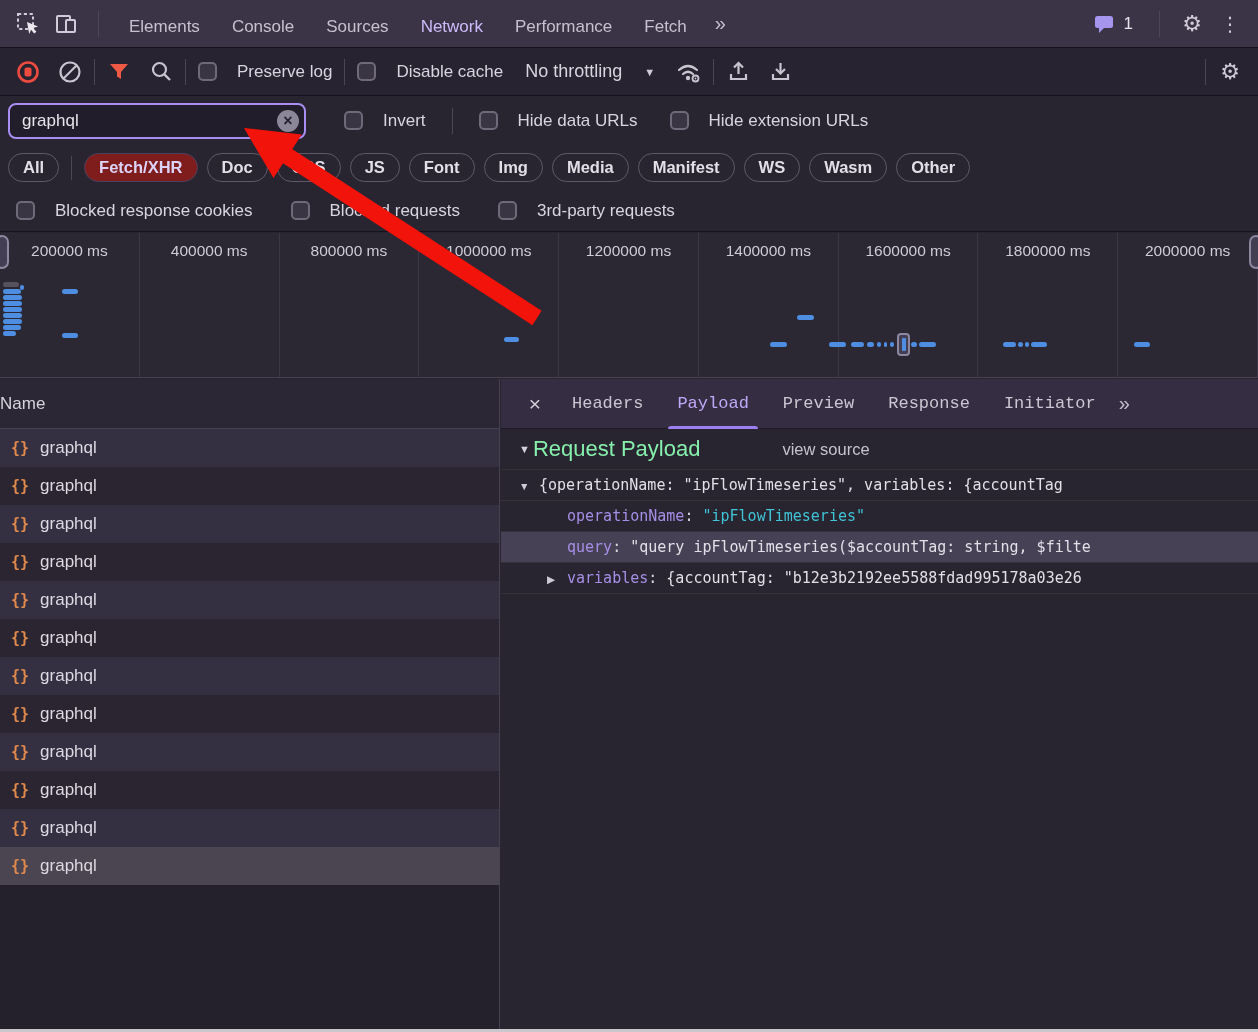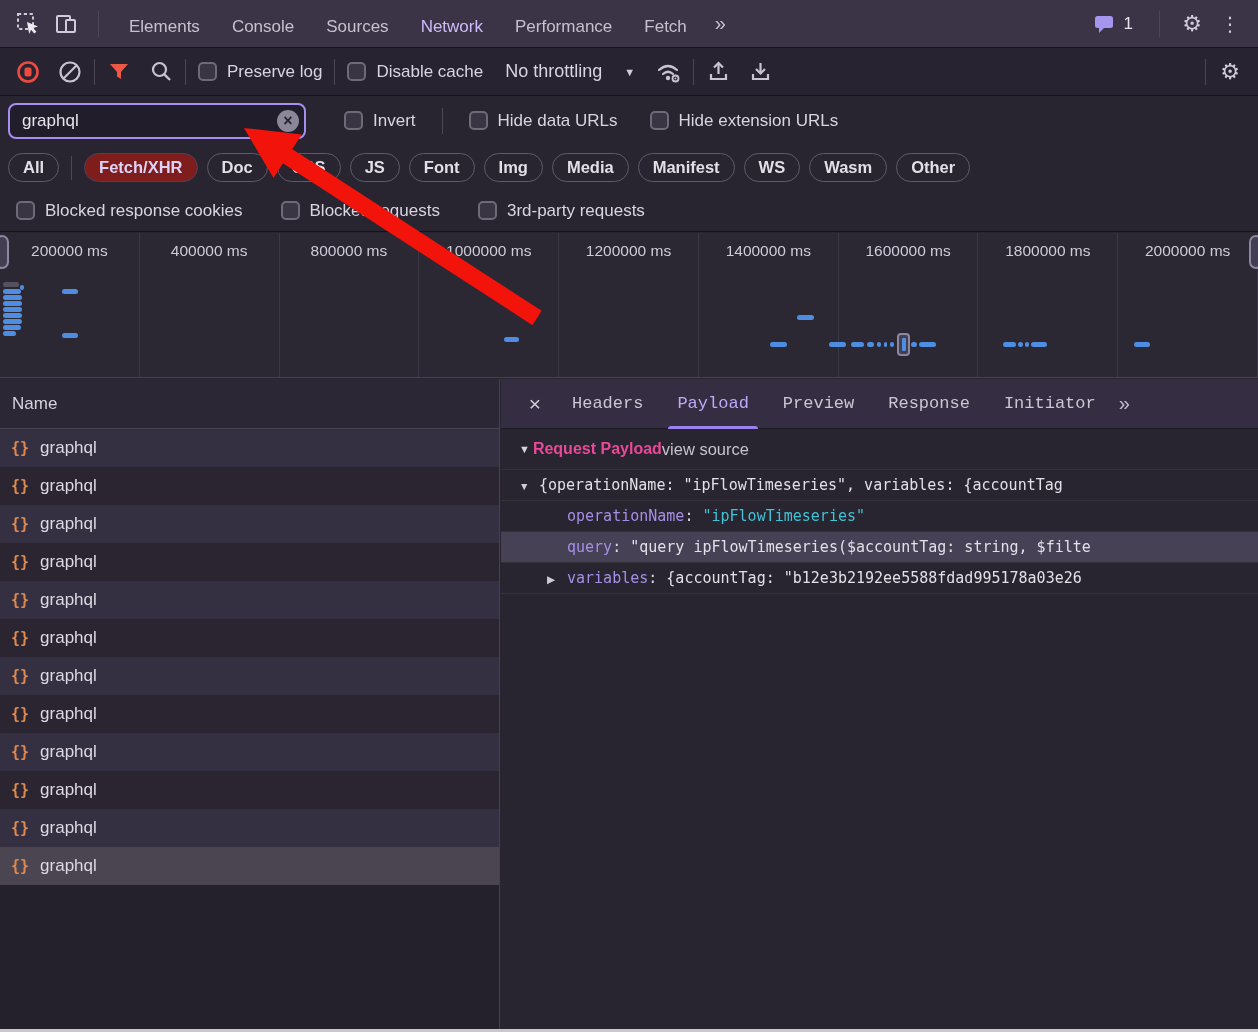--- a/index.html
+++ b/index.html
@@ -30,21 +30,21 @@
   .issues .count { font-size:17px; color:#e6e3ec; }
   .glyph-btn { font-size:22px; color:#cfcbd8; }
   .dots { font-size:20px; color:#cfcbd8; letter-spacing:0; }
 
   
   .nettoolbar {
     position:absolute; left:0; top:48px; width:1258px; height:48px;
     background:#272330; border-bottom:1px solid #16121d;
     display:flex; align-items:center; padding:0 10px; gap:6px;
   }
-  .check { display:flex; align-items:center; gap:10px; padding:0 6px; white-space:nowrap; }
+  .check { display:flex; align-items:center; gap:20px; padding:0 6px; white-space:nowrap; }
   .cb { width:19px; height:19px; border:2px solid #6f6979; border-radius:5px; background:#3a3542; flex:0 0 auto; }
   .chk-label { font-size:17px; color:#d9d5e0; }
   .throttle { display:flex; align-items:center; gap:22px; padding:0 10px; }
   .throttle .lbl { font-size:18px; color:#d9d5e0; }
   .throttle .caret { font-size:11px; color:#cfcbd8; }
 
   
   .filterrow {
     position:absolute; left:0; top:96px; width:1258px; height:49px;
     background:#282430; display:flex; align-items:center; padding:0 8px; gap:6px;
@@ -98,21 +98,21 @@
   .ov-marker i { display:block; width:4px; height:13px; background:#4d8ee2; border-radius:1px; }
   .handle { position:absolute; width:14px; height:34px; top:2px; border:2px solid #8d87a0;
             background:#443e52; border-radius:8px; }
 
   
   .reqpanel {
     position:absolute; left:0; top:379px; width:500px; height:650px;
     background:#25212c; border-right:1px solid #46414e; overflow:hidden;
   }
   .name-header { height:50px; background:#2b2734; border-bottom:1px solid #474150;
-                 display:flex; align-items:center; padding-left:12px;
+                 display:flex; align-items:center; 
                  font-size:17px; color:#d6d2dc; }
   .req-row { height:38px; display:flex; align-items:center; gap:11px; padding-left:11px;
              font-size:17px; color:#dddae3; }
   .req-row:nth-child(odd) { background:#353041; }
   .req-row:nth-child(even) { background:#2a2531; }
   .req-row.selected { background:#4b4552; }
   .json-icon { font-family:"DejaVu Sans Mono", monospace; font-size:15px; font-weight:bold;
                color:#e08a4d; flex:0 0 auto; }
 
   
@@ -125,22 +125,22 @@
   .close-x { width:40px; font-size:21px; color:#d3cfda; text-align:center; }
   .dtab { height:50px; padding:0 17px; display:flex; align-items:center; position:relative;
           font-size:17px; color:#cbc6d3; white-space:nowrap;font-family:Liberation Mono, monospace; }
   .dtab.active { color:#bfa9f9; }
   .dtab.active::after { content:""; position:absolute; left:8px; right:8px; bottom:0; height:3px;
                         background:#9c7ff0; border-radius:3px 3px 0 0; }
   .detail-tabs .chev { padding:0 4px; margin-left:2px; }
 
   .section-head { height:40px; display:flex; align-items:center; padding-left:18px; }
   .sec-tri { font-size:11px; color:#d5d1dc; margin-right:3px; }
-  .sec-title { font-weight:bold; font-size:16px; color:#ec4899; }
-  .view-source { font-size:16.5px; color:#c7c2cf; }
+  .sec-title { font-weight:normal; font-size:22px; color:#86efac; }
+  .view-source { margin-left:82px; font-size:16.5px; color:#c7c2cf; }
 
   .ptree { border-bottom:1px solid #363039; }
   .prow { height:31px; line-height:31px; white-space:nowrap; overflow:hidden;
           font-family:"DejaVu Sans Mono", monospace; font-size:15px; color:#dcd9e1;
           border-top:1px solid #363039; }
   .prow .tri { display:inline-block; width:20px; font-size:10.5px; color:#cfcbd6;
                font-family:"Liberation Sans", sans-serif; }
   .prow.ind1 { padding-left:18px; }
   .prow.ind2 { padding-left:46px; }
   .prow.selected { background:#474156; }

